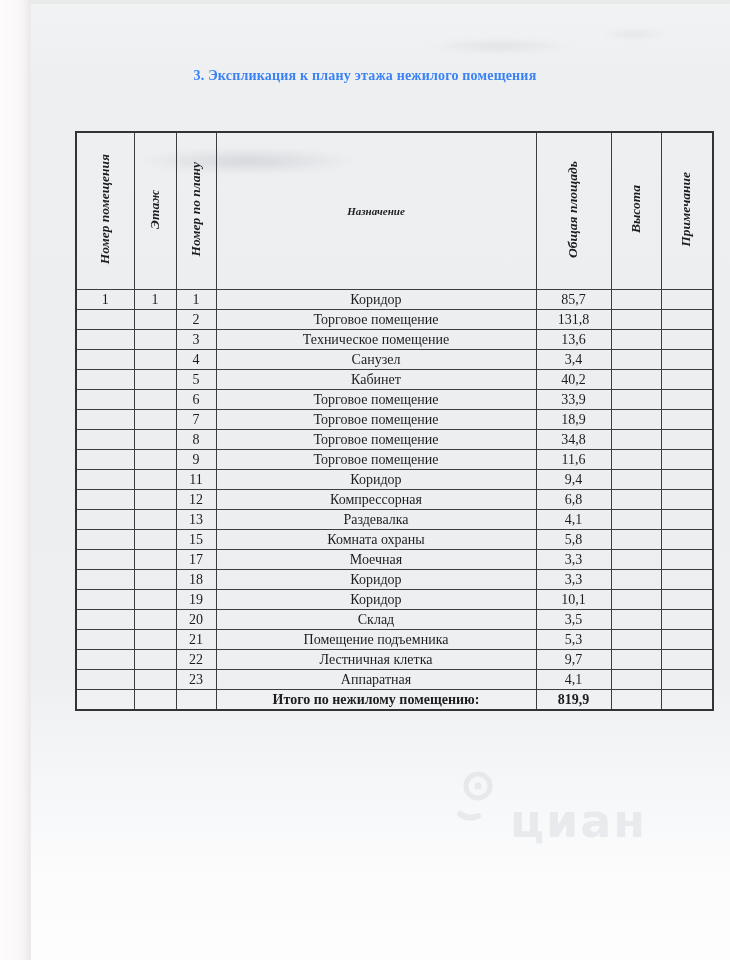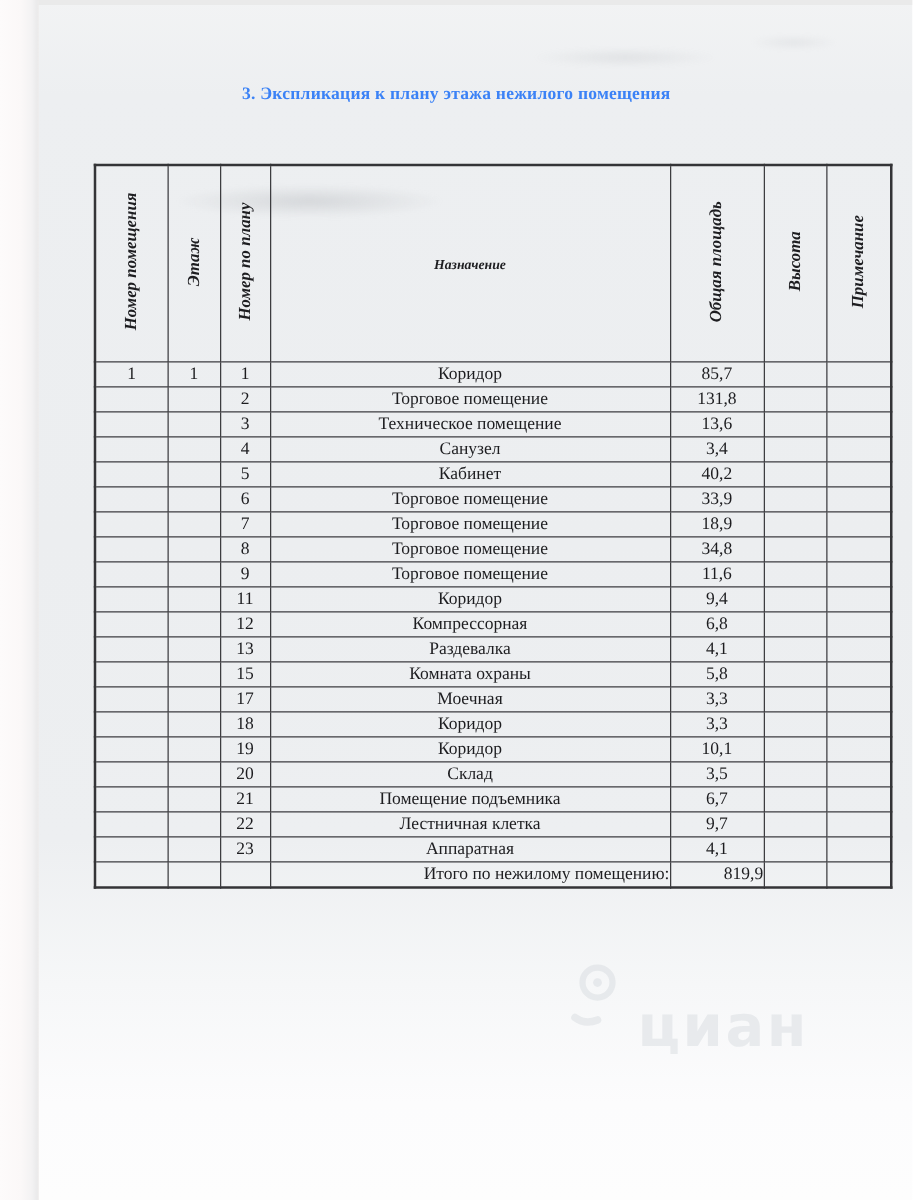--- a/index.html
+++ b/index.html
@@ -71,22 +71,21 @@
     font-size:11px;
     white-space:nowrap;
   }
   tbody td{
     height:19px;
     font-size:14px;line-height:19px;
     text-align:center;vertical-align:middle;
     white-space:nowrap;
   }
   tbody tr.total td{
-    font-weight:400;
-    text-align:right;
+    font-weight:700;
   }
 
   
   .watermark{
     position:absolute;left:432px;top:770px;width:290px;height:90px;
     pointer-events:none;
   }
   .watermark .wm-text{
     position:absolute;left:78px;top:24px;
     font-family:"DejaVu Sans", sans-serif;
@@ -280,21 +279,21 @@
         <td>Склад</td>
         <td>3,5</td>
         <td></td>
         <td></td>
       </tr>
       <tr>
         <td></td>
         <td></td>
         <td>21</td>
         <td>Помещение подъемника</td>
-        <td>6,7</td>
+        <td>5,3</td>
         <td></td>
         <td></td>
       </tr>
       <tr>
         <td></td>
         <td></td>
         <td>22</td>
         <td>Лестничная клетка</td>
         <td>9,7</td>
         <td></td>

